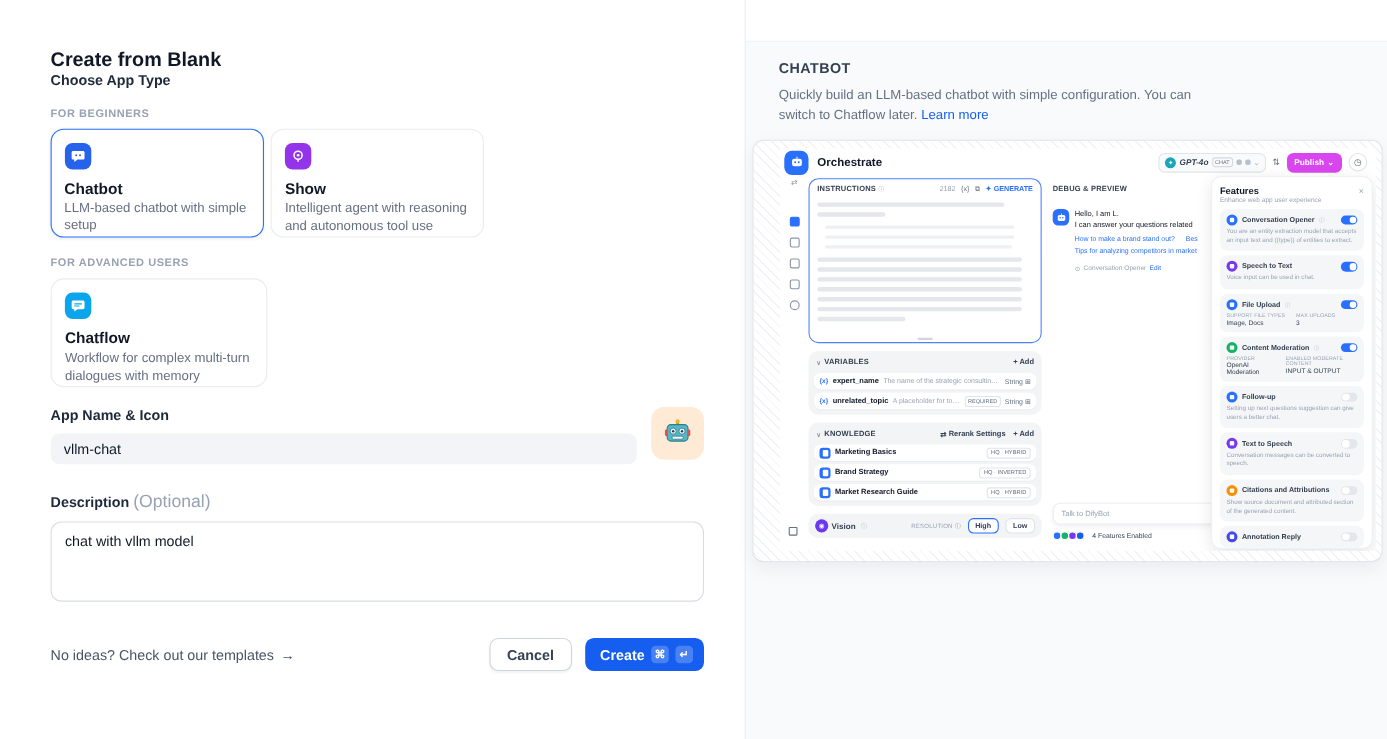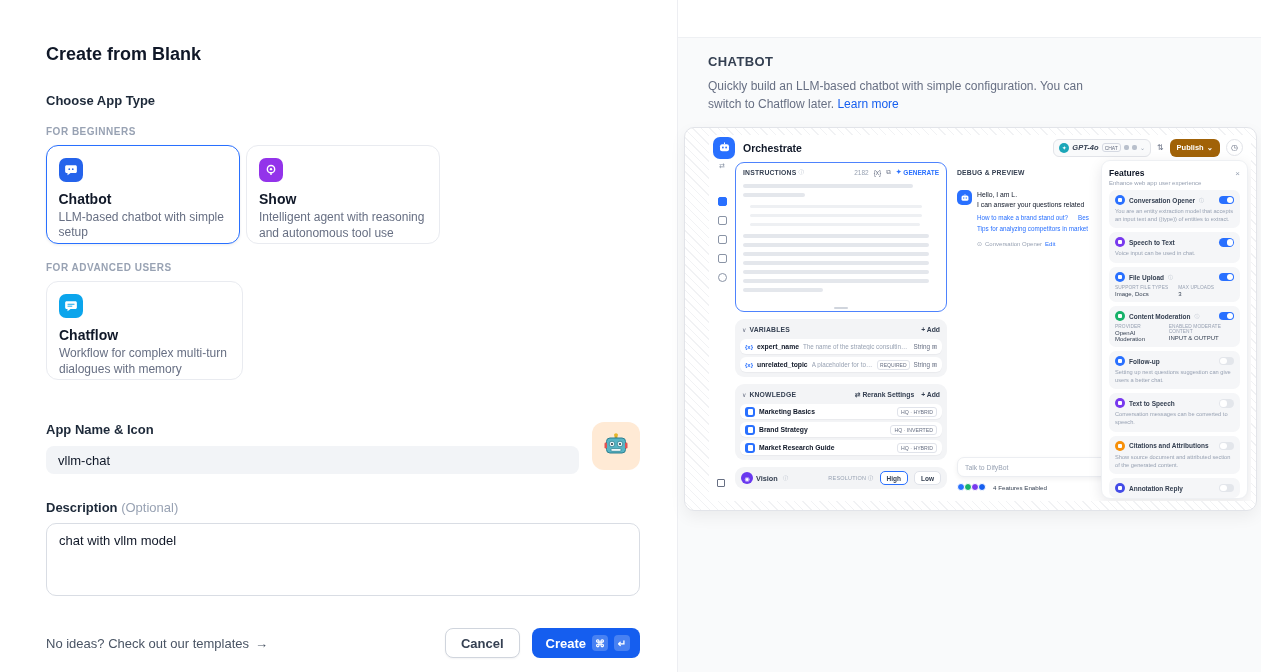--- a/index.html
+++ b/index.html
@@ -3,36 +3,36 @@
 <meta charset="utf-8">
 <style>
   * { margin:0; padding:0; box-sizing:border-box; }
   html,body { width:1261px; height:672px; overflow:hidden; background:#fff;
     font-family:"Liberation Sans", sans-serif; color:#101828; }
   .app { display:flex; width:1261px; height:672px; }
 
   
   .left { width:677px; background:#fff; padding:44px 37px 0 46px; flex-shrink:0; }
   .title { font-size:18px; font-weight:700; color:#101828; }
-  .section-label { margin-top:28px; font-size:13px; font-weight:700; color:#1d2939; }
+  .section-label { font-size:13px; font-weight:700; color:#1d2939; }
   .group-label { margin-top:18px; font-size:10px; font-weight:600; color:#98a2b3; letter-spacing:.5px; }
   .cards { margin-top:8px; display:grid; gap:6px; }
   .cards.three { grid-template-columns:repeat(3,194px); }
   .cards.two { grid-template-columns:repeat(2,197px); }
   .type-card { background:#fff; border:1px solid #e9ebf0; border-radius:12px; padding:12px; height:99px; cursor:pointer; }
   .type-card.selected { border:1.5px solid #2970ff; box-shadow:0 1px 3px rgba(16,24,40,.08); padding:11.5px; }
   .type-icon { width:24px; height:24px; border-radius:7px; display:flex; align-items:center; justify-content:center; }
   .type-icon svg { width:14px; height:14px; }
   .type-title { margin-top:9px; font-size:14px; font-weight:700; color:#101828; }
   .type-desc { margin-top:3px; font-size:12px; color:#676f83; line-height:1.32; }
 
-  .form-row { margin-top:42px; display:flex; gap:12px; align-items:flex-start; }
+  .form-row { margin-top:18px; display:flex; gap:12px; align-items:flex-start; }
   .form-col { flex:1; }
   .field-label { font-size:13px; font-weight:700; color:#1d2939; }
-  .field-label .optional { font-weight:400; color:#98a2b3; font-size:13px; }
+  .field-label .optional { font-weight:400; color:#98a2b3; font-size:16px; }
   .name-input { margin-top:9px; width:533px; height:28px; background:#f2f4f7; border:none; outline:none;
     border-radius:8px; padding:0 12px; font-size:13px; color:#101828; font-family:inherit; display:block; }
   .emoji-box { width:48px; height:48px; border-radius:12px; background:#ffead5; display:flex;
     align-items:center; justify-content:center; cursor:pointer; }
   .desc-block { margin-top:26px; }
   .desc-textarea { margin-top:8px; width:594px; height:73px; border:1px solid #d9dde4; border-radius:10px;
     padding:9px 12px; font-size:13px; color:#101828; font-family:inherit; resize:none; outline:none; background:#fff; }
 
   .footer { margin-top:28px; display:flex; align-items:center; justify-content:space-between; width:594px;gap:32px; }
   .templates-link { font-size:13px; color:#495464; display:flex; align-items:center; gap:6px; cursor:pointer; }
@@ -64,21 +64,21 @@
   .pv-topright { display:flex; align-items:center; gap:6px; }
   .model-pill { height:18px; border:1px solid #e2e4e9; background:#f9fafb; border-radius:6px; display:flex;
     align-items:center; gap:3px; padding:0 5px; }
   .model-avatar { width:10px; height:10px; border-radius:50%; background:#1ba6b8; display:flex; align-items:center;
     justify-content:center; color:#fff; font-size:6px; }
   .model-name { font-size:7.5px; font-weight:600; color:#354052;font-style:italic; }
   .model-badge { font-size:5px; border:1px solid #d5d9e2; color:#676f83; border-radius:3px; padding:0.5px 2px; }
   .pill-dot { width:5px; height:5px; border-radius:2px; background:#b9c0cc; }
   .tiny-chevron { font-size:6px; color:#98a2b3; }
   .sliders-glyph { font-size:8px; color:#676f83; }
-  .pv-publish { height:18px; background:#a16207; color:#fff; border-radius:6px; font-size:7.5px; font-weight:700;
+  .pv-publish { height:18px; background:#d946ef; color:#fff; border-radius:6px; font-size:7.5px; font-weight:700;
     display:flex; align-items:center; gap:3px; padding:0 7px; }
   .pv-clock { width:17px; height:17px; border:1px solid #e2e4e9; border-radius:50%; display:flex;
     align-items:center; justify-content:center; font-size:8px; color:#676f83; background:#fff; }
 
   .pv-main { display:flex; height:calc(100% - 25px); }
   .pv-sidebar { width:26px; display:flex; flex-direction:column; align-items:center; padding-top:2px; gap:9px; }
   .sb-sliders { font-size:7px; color:#8a94a6; }
   .sb-icon { width:9px; height:9px; border:1px solid #8a94a6; border-radius:2px; margin-top:1px; }
   .sb-icon.active { background:#2970ff; border-color:#2970ff; margin-top:18px; }
   .sb-icon.round { border-radius:50%; }

